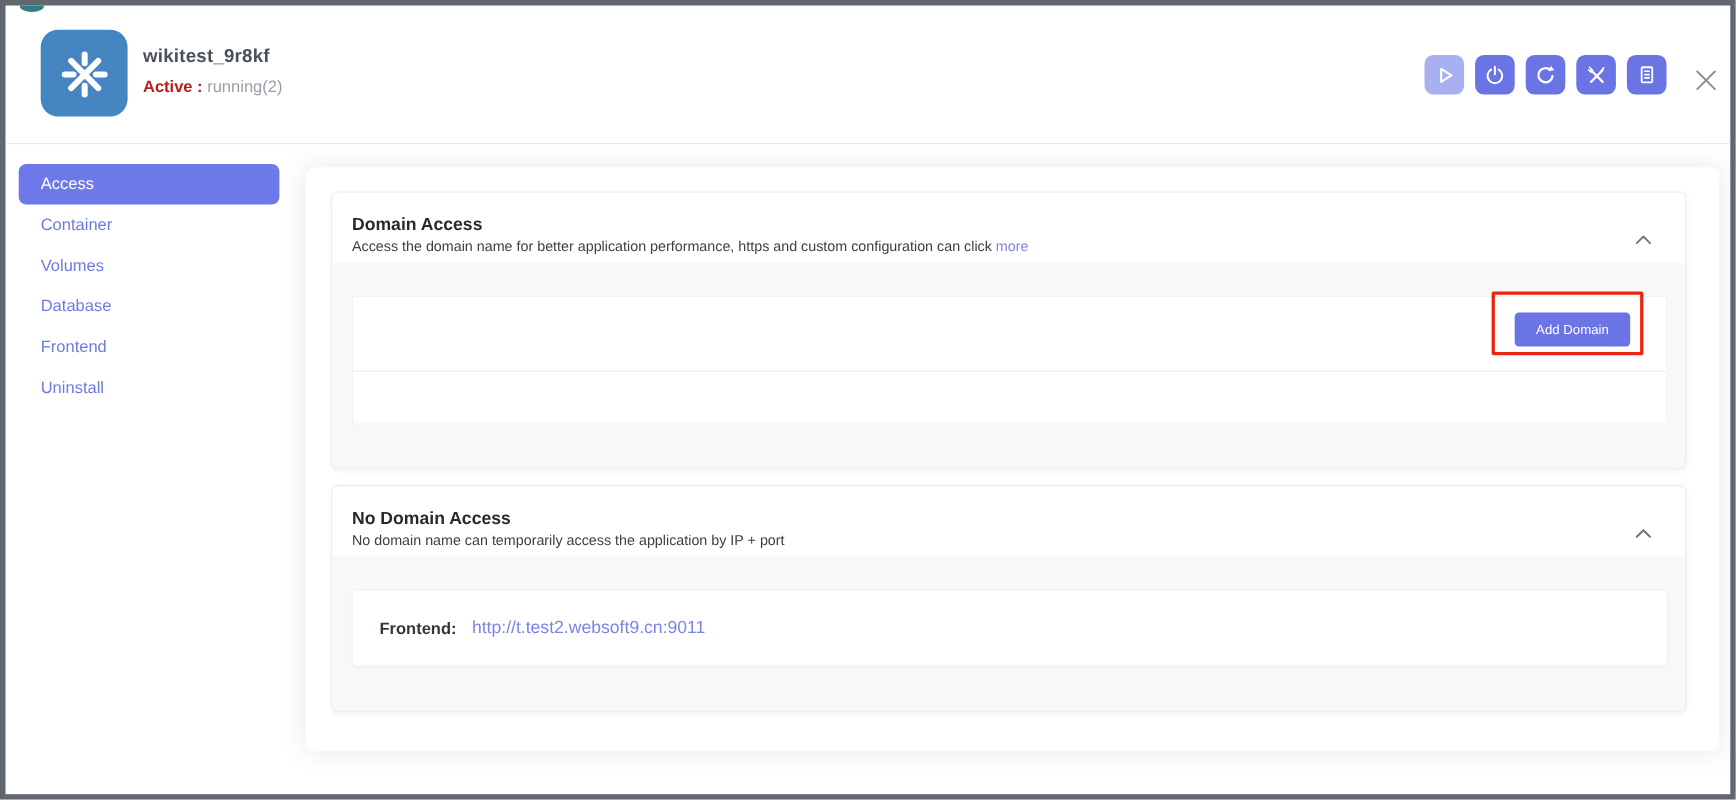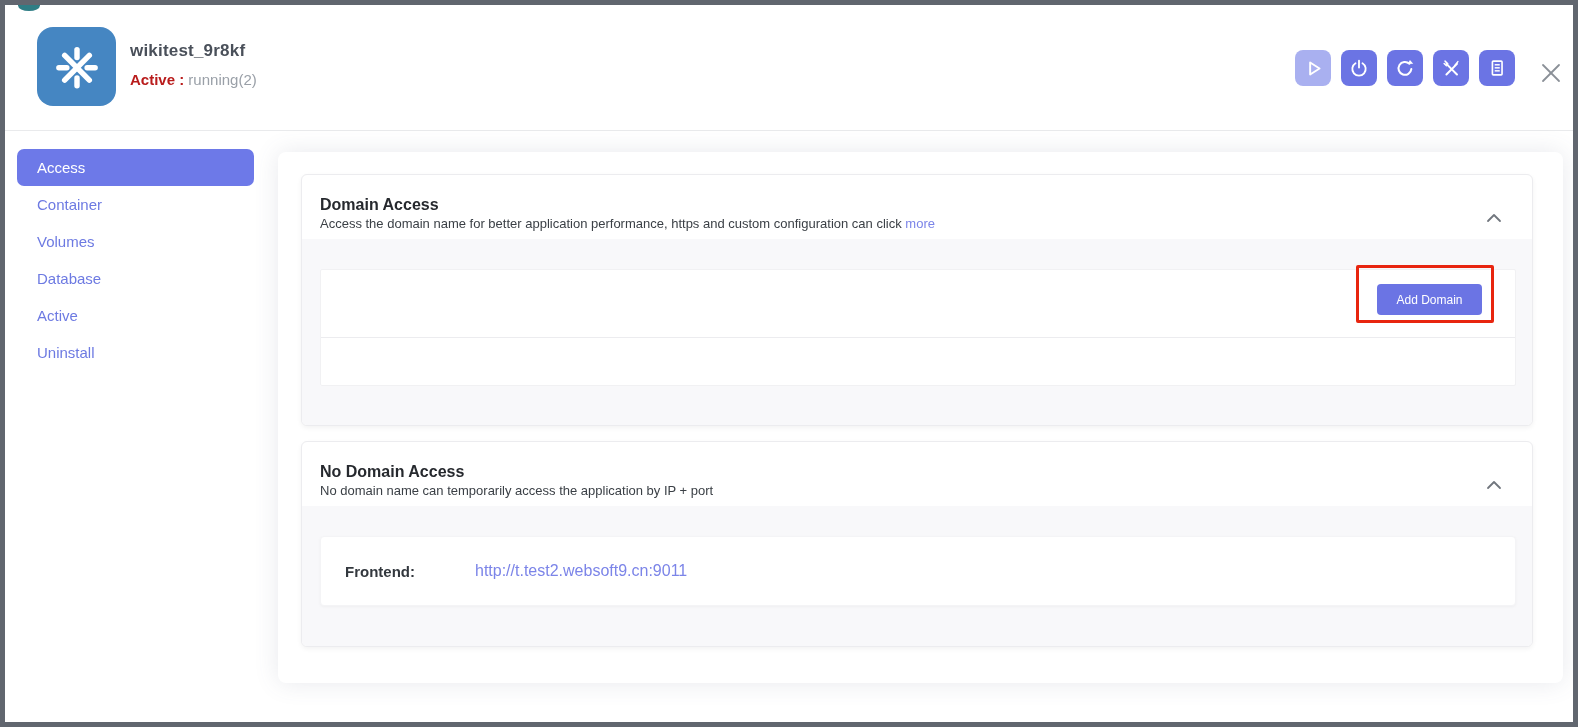--- a/index.html
+++ b/index.html
@@ -48,21 +48,21 @@
   .inner-panel { position:absolute; left:18px; top:30px; width:1196px; background:#fff; border:1px solid #f1f1f3; }
   .card1 .inner-panel { height:117px; border-radius:2px; }
   .toolbar-row { position:relative; height:68px; border-bottom:1px solid #ececef; }
   .add-domain { position:absolute; right:33px; top:14px; width:105px; height:31px;
                 background:#6b74e4; color:#fff; border:none; border-radius:4px; font-size:12px;
                 font-family:"Liberation Sans", sans-serif; cursor:pointer; }
   .empty-row { height:47px; }
   .annotation { position:absolute; left:1054px; top:90px; width:138px; height:58px;
                 border:3px solid #e8250f; border-radius:2px; pointer-events:none; }
   .card2 .inner-panel { height:70px; border-radius:4px; border:1px solid #f4f4f6;
-                        box-shadow:0 1px 3px rgba(0,0,0,.04); display:flex; align-items:center; padding-left:24px;gap:46px; }
+                        box-shadow:0 1px 3px rgba(0,0,0,.04); display:flex; align-items:center; padding-left:24px; }
   .frontend-label { font-size:15px; font-weight:bold; color:#33383e; }
   .frontend-link { margin-left:14px; font-size:16px; color:#7b84e8; text-decoration:none; cursor:pointer; }
 </style>
 </head>
 <body>
 
 <div class="screen">
   <div class="peek"></div>
 
   <div class="app-icon">
@@ -133,21 +133,21 @@
       </g>
     </svg>
   </button>
   <div class="hdr-divider"></div>
 
   <div class="sidebar">
     <div class="side-item active">Access</div>
     <div class="side-item">Container</div>
     <div class="side-item">Volumes</div>
     <div class="side-item">Database</div>
-    <div class="side-item">Active</div>
+    <div class="side-item">Frontend</div>
     <div class="side-item">Uninstall</div>
   </div>
 
   <div class="panel">
 
     <div class="card card1">
       <div class="card-title">Domain Access</div>
       <div class="card-sub">
         <span>Access the domain name for better application performance, https and custom configuration can click</span>
         <a class="more-link">more</a>

